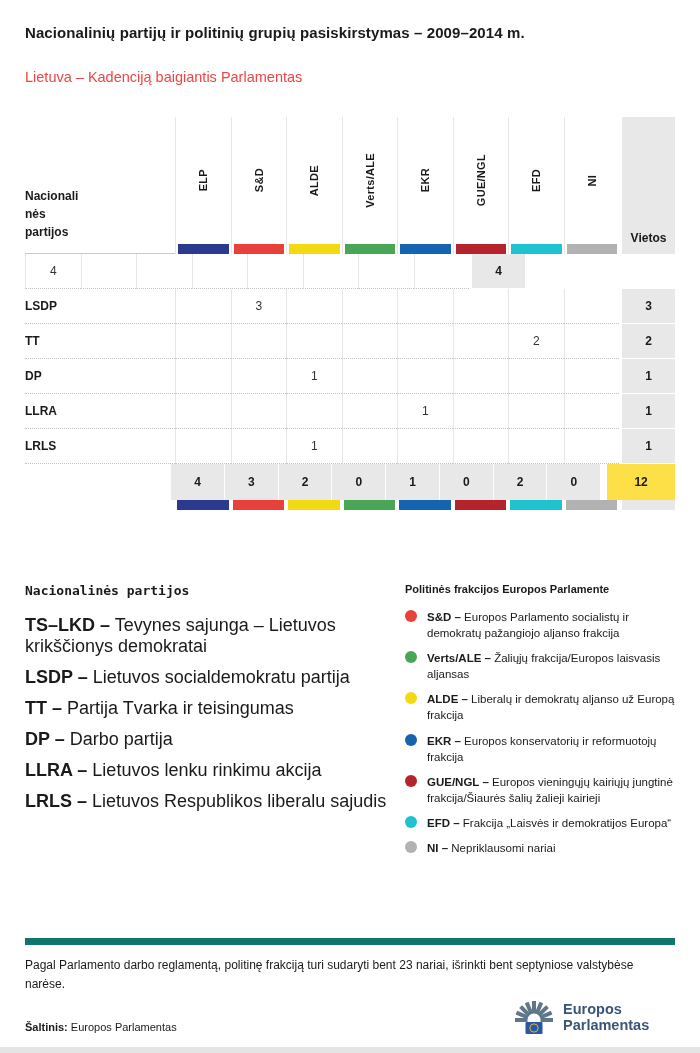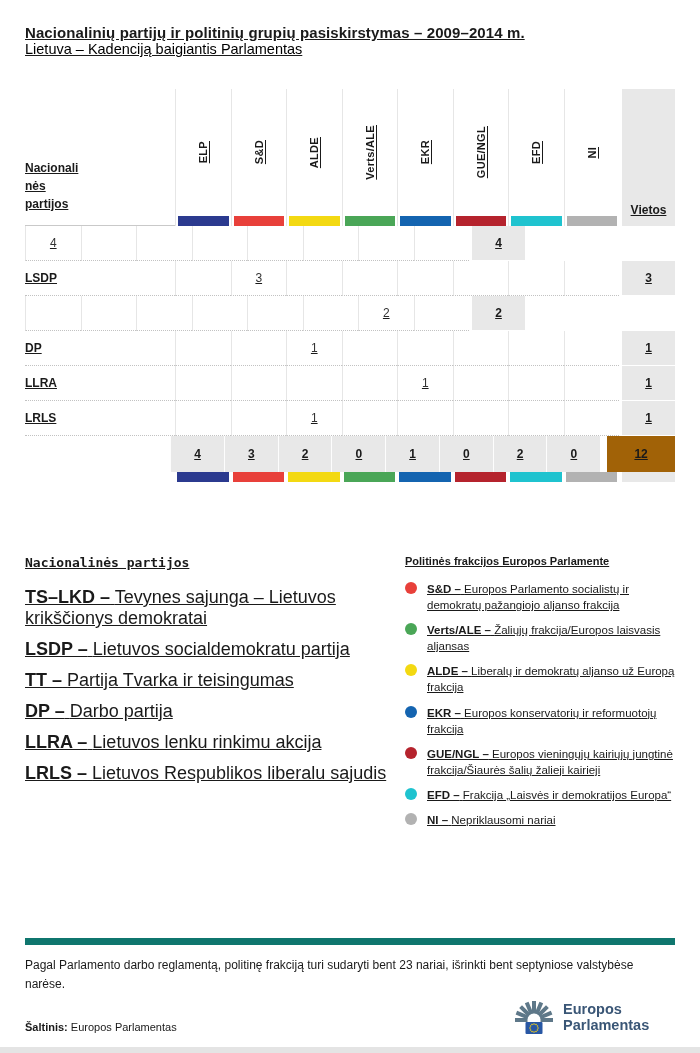--- a/index.html
+++ b/index.html
@@ -1,23 +1,23 @@
 <!DOCTYPE html>
 <html><head>
 <meta charset="utf-8">
 <style>
   * { margin:0; padding:0; box-sizing:border-box; }
   html,body { width:700px; }
   body {
     height:1053px; background:#ffffff; position:relative; overflow:hidden;
     font-family:"Liberation Sans", sans-serif; color:#1a1a1a;
   }
-  .page { padding:24px 25px 0;text-decoration:underline; }
+  .page { padding:24px 25px 0; }
   .title { font-size:15px; font-weight:700; letter-spacing:.1px; }
-  .subtitle { font-size:14.5px; margin-top:0; color:#000000; }
+  .subtitle { font-size:14.5px; margin-top:28px; color:#ef4444; }
 
   
   .tbl { margin-top:32px; width:650px; }
   .hrow { display:flex; height:137px; }
   .hlabel { width:150px; display:flex; flex-direction:column; justify-content:flex-end;
             padding-bottom:12px; font-weight:700; font-size:12px; line-height:1.5;
             border-bottom:1px solid #c9c9c9; }
   .hcell { width:55.5px; display:flex; flex-direction:column; border-left:1px solid #e6e6e6; }
   .vwrap { flex:1; display:flex; align-items:center; justify-content:center; }
   .vtext { writing-mode:vertical-rl; transform:rotate(180deg); font-weight:700;
@@ -33,21 +33,21 @@
   .cell  { width:55.5px; display:flex; align-items:center; justify-content:center;
            font-size:12px; color:#333; border-left:1px solid #e6e6e6;
            border-bottom:1px dotted #c2c2c2; }
   .vcell { width:53px; margin-left:3px; background:#e8e8e8; display:flex; align-items:center;
            justify-content:center; font-weight:700; font-size:12px; border-bottom:1px solid #fff; }
 
   .totrow { display:flex; height:36px; }
   .tempty { width:150px; }
   .tcell { width:55.5px; background:#e8e8e8; border-left:1px solid #fdfdfd; display:flex;
            align-items:center; justify-content:center; font-weight:700; font-size:12px; }
-  .tvietos { width:70px; margin-left:7px; background:#a16207; display:flex; align-items:center;
+  .tvietos { width:70px; margin-left:7px; background:#fde047; display:flex; align-items:center;
              justify-content:center; font-weight:700; font-size:12px; }
 
   .brow { display:flex; height:11px; }
   .bempty { width:150px; }
   .bcol { width:55.5px; }
   .bvietos { width:53px; margin-left:3px; height:10px; background:#e8e8e8; }
 
   
   .legend { display:flex; margin-top:72px; }
   .leg-left { width:380px; }
@@ -153,20 +153,21 @@
       <div class="cell">3</div>
       <div class="cell"></div>
       <div class="cell"></div>
       <div class="cell"></div>
       <div class="cell"></div>
       <div class="cell"></div>
       <div class="cell"></div>
       <div class="vcell">3</div>
     </div>
     <div class="trow">
+      <div class="lcell">TT</div>
       <div class="cell"></div>
       <div class="cell"></div>
       <div class="cell"></div>
       <div class="cell"></div>
       <div class="cell"></div>
       <div class="cell"></div>
       <div class="cell">2</div>
       <div class="cell"></div>
       <div class="vcell">2</div>
     </div>

